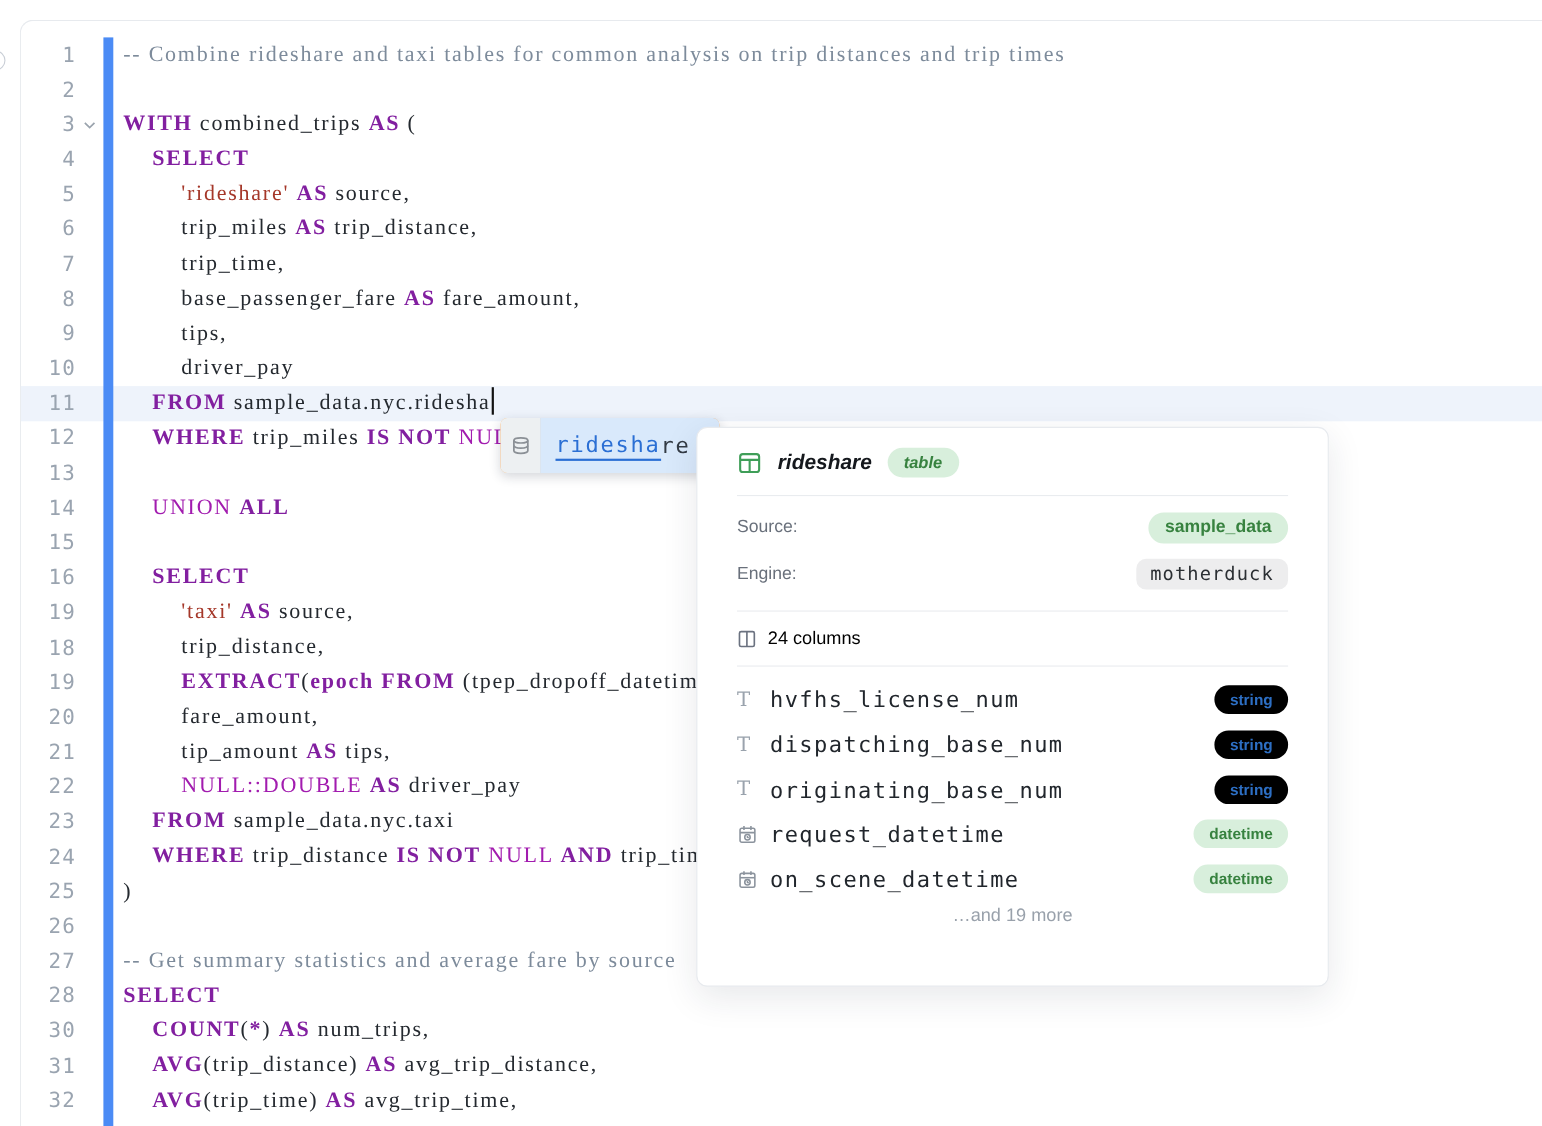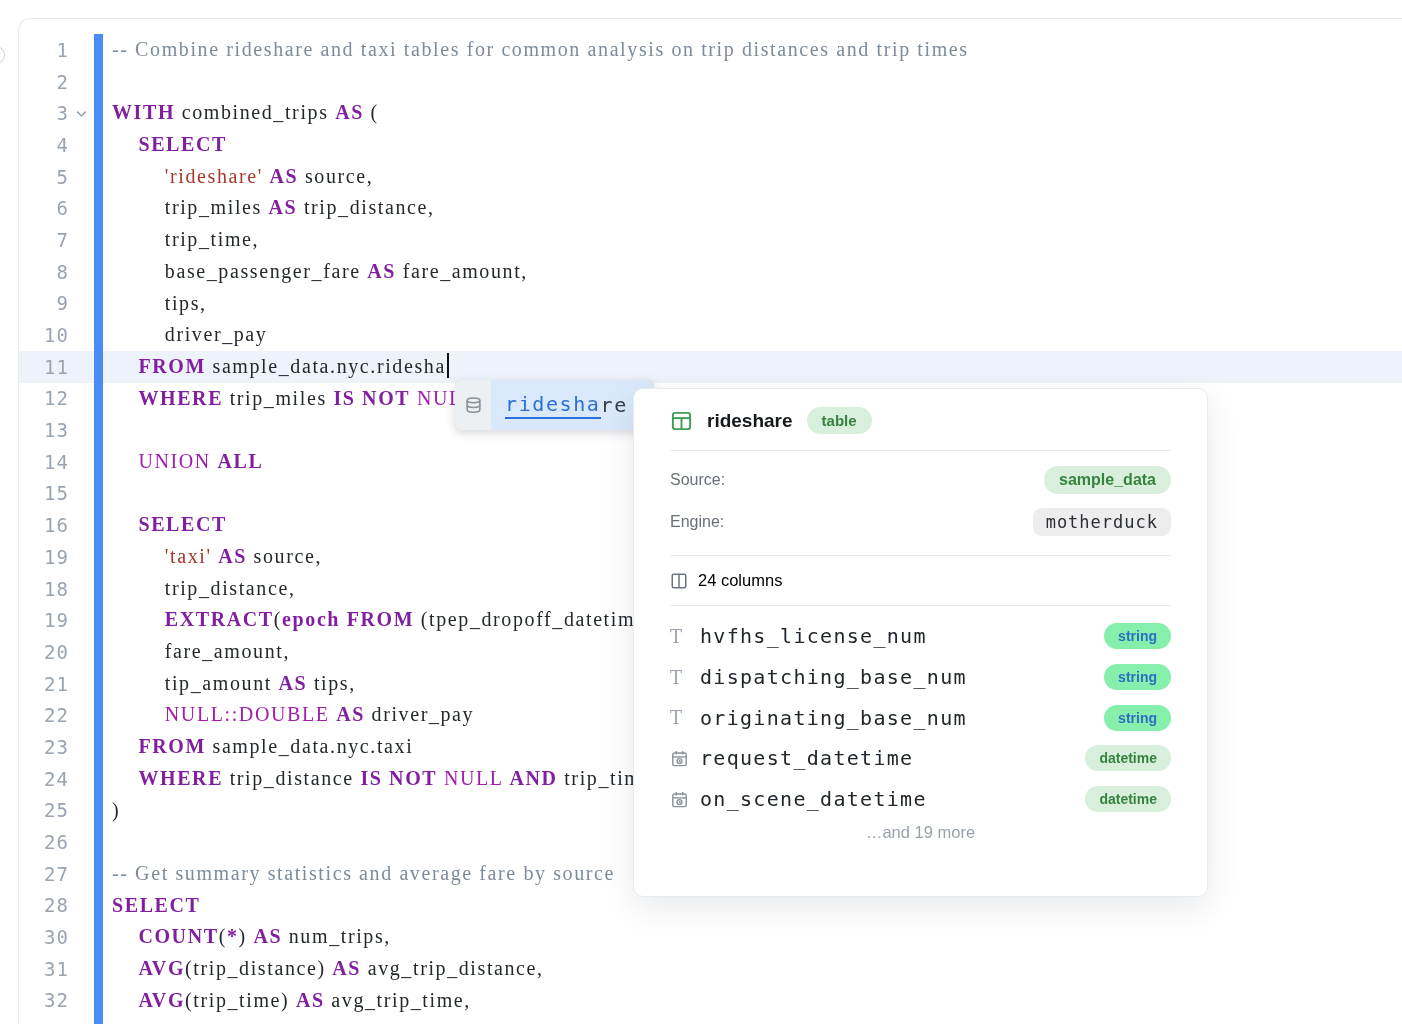--- a/index.html
+++ b/index.html
@@ -46,41 +46,41 @@
   .ac-item { background:#d9e9fb; display:flex; align-items:center; padding:0 26px 0 14px;
              font-family:"DejaVu Sans Mono", monospace; font-size:20px; letter-spacing:1.6px; }
   .ac-match { color:#2b6fd4; border-bottom:2px solid #2b6fd4; padding-bottom:1px; }
   .ac-rest { color:#333b45; }
 
   
   .card { position:absolute; left:633px; top:388px; width:575px; height:509px; background:#fff;
           border:1px solid #e7eaee; border-radius:10px; z-index:30;
           box-shadow:0 10px 32px rgba(25,35,55,0.10); padding:0 36px; }
   .card-header { display:flex; align-items:center; gap:14px; padding:18px 0 16px 0;
-                 border-bottom:1px solid #e9ecef; }
+                 border-bottom:1px solid #e9ecef;font-style:italic; }
   .card-title { font-size:19px; font-weight:bold; color:#15181d; }
   .pill { display:inline-block; border-radius:999px; font-weight:bold; }
   .pill-green { background:#d8efdc; color:#37823f; font-size:15px; padding:5px 15px; }
   .pill-mono { background:#ededee; color:#2b2f33; border-radius:9px;
                font-family:"DejaVu Sans Mono", monospace; font-weight:normal;
                font-size:17px; padding:4px 13px; letter-spacing:1px; }
   .fields { padding:8px 0 12px 0; border-bottom:1px solid #e9ecef; }
   .field-row { display:flex; align-items:center; justify-content:space-between; height:42px; }
   .field-label { color:#69707b; font-size:16px; }
   .cols-head { display:flex; align-items:center; gap:10px; height:50px;
                border-bottom:1px solid #e9ecef; color:#000000; font-size:16.5px; }
   .col-list { padding-top:10px; }
   .col-row { display:flex; align-items:center; height:40.7px; }
   .col-icon { width:30px; flex:0 0 30px; display:flex; align-items:center; color:#9aa3ad; }
   .t-glyph { font-family:"DejaVu Serif", serif; font-size:18px; color:#9aa3ad; }
   .col-name { font-family:"DejaVu Sans Mono", monospace; font-size:20px; letter-spacing:1.3px;
               color:#21262c; }
   .col-badge { margin-left:auto; }
   .badge { border-radius:999px; font-size:14px; font-weight:bold; padding:5px 14px; }
-  .badge-string { background:#86efac; color:#2d6fc4; }
+  .badge-string { background:#000000; color:#2d6fc4; }
   .badge-datetime { background:#d8efdc; color:#37823f; }
   .more-text { text-align:center; color:#99a1ab; font-size:16.5px; margin-top:4px; }
 </style>
 </head>
 <body>
 
 <div class="page">
 
   <div class="edge-btn"></div>
 

